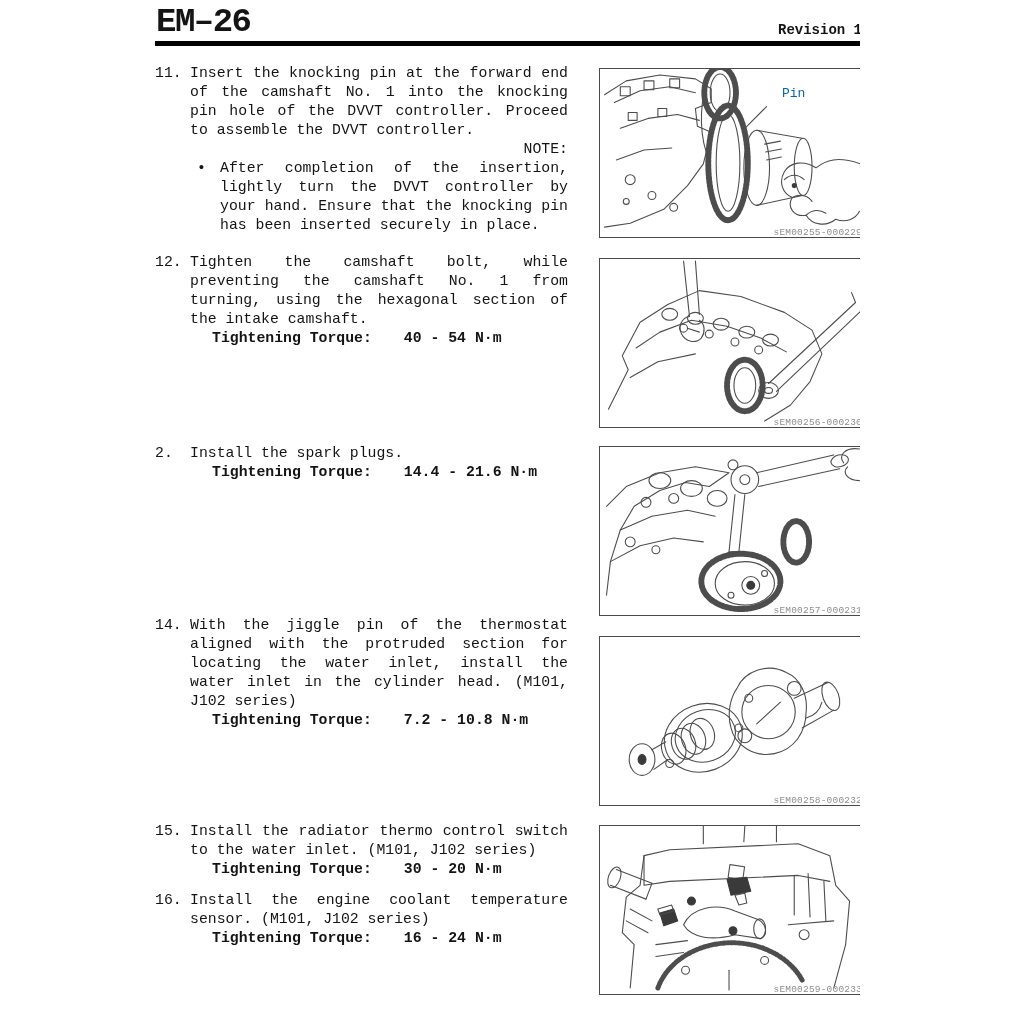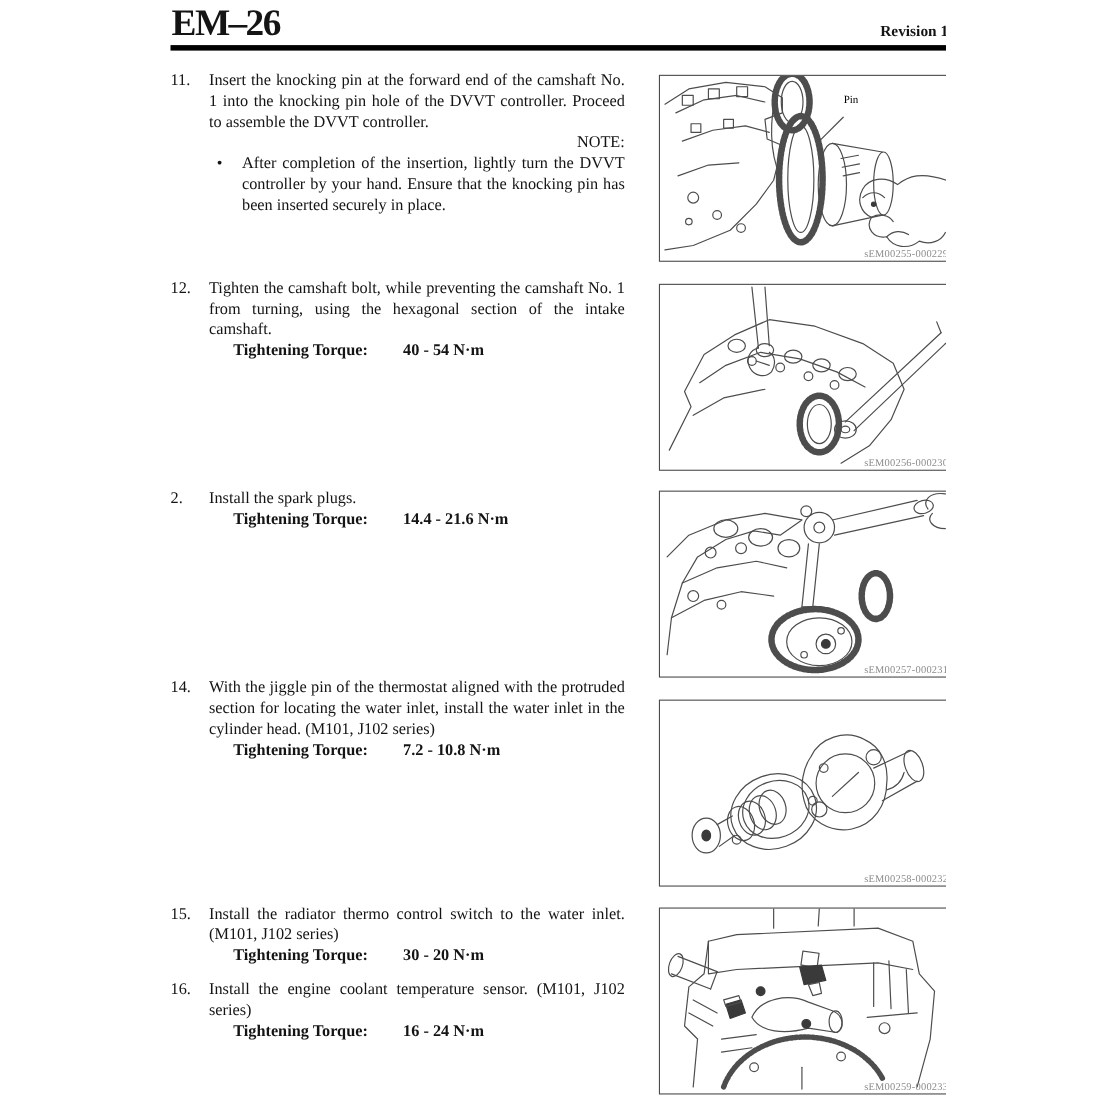--- a/index.html
+++ b/index.html
@@ -1,38 +1,38 @@
 <!DOCTYPE html>
 <html><head>
 <meta charset="utf-8">
 <style>
   html,body{margin:0;padding:0;background:#fff;}
   .page{position:relative;width:860px;height:1016px;background:#ffffff;overflow:hidden;
-        font-family:Liberation Serif, serif;color:#141414;}
+        font-family:Liberation Mono, monospace;color:#141414;}
   
   .hdr-title{position:absolute;left:156px;top:3px;font-size:34px;font-weight:bold;letter-spacing:-1.5px;}
   .hdr-rev{position:absolute;top:22px;left:599px;width:263px;text-align:right;font-size:14px;font-weight:bold;}
   .hdr-rule{position:absolute;left:155px;top:41px;width:713px;height:5px;background:#000;}
   
   .item{position:absolute;left:155px;width:413px;}
   .num{position:absolute;left:0;top:0;width:32px;font-size:14.8px;line-height:19px;}
   .body{margin-left:35px;width:378px;}
   .jtext{margin:0;font-size:14.8px;line-height:19px;text-align:justify;}
   .note-label{margin:0;font-size:14.8px;line-height:19px;text-align:right;}
   .bullet-row{display:flex;}
   .bullet{flex:0 0 30px;padding-left:7px;box-sizing:border-box;font-size:14.8px;line-height:19px;}
   .btext{flex:1;}
   .torque{margin:0;padding-left:22px;display:flex;font-size:14.8px;line-height:19px;font-weight:bold;text-align:center;}
   .torque-val{margin-left:32px;}
   
   .figure{position:absolute;left:599px;width:263px;}
   .fig-box{position:relative;width:263px;height:170px;border:1.5px solid #4a4a4a;box-sizing:border-box;background:#fff;}
   .fig-box svg{position:absolute;left:0;top:0;width:100%;height:100%;}
   .fig-caption{position:absolute;top:159px;left:0;width:100%;text-align:right;font-size:9.5px;color:#8e8e8e;letter-spacing:.2px;}
-  .fig-label{position:absolute;left:167px;top:17px;font-size:10px;color:#000000;}
+  .fig-label{position:absolute;left:182px;top:17px;font-size:13px;color:#0369a1;}
   
   .la{stroke:#4d4d4d;fill:none;stroke-width:1.1;stroke-linecap:round;stroke-linejoin:round;}
   .teeth{stroke:#4d4d4d;fill:none;stroke-width:6;stroke-dasharray:2.2 2;}
   .teeth2{stroke:#4d4d4d;fill:none;stroke-width:5;stroke-dasharray:2 2;}
   .dark{fill:#3a3a3a;stroke:#3a3a3a;}
 </style>
 </head>
 <body>
 
 <div class="page">

